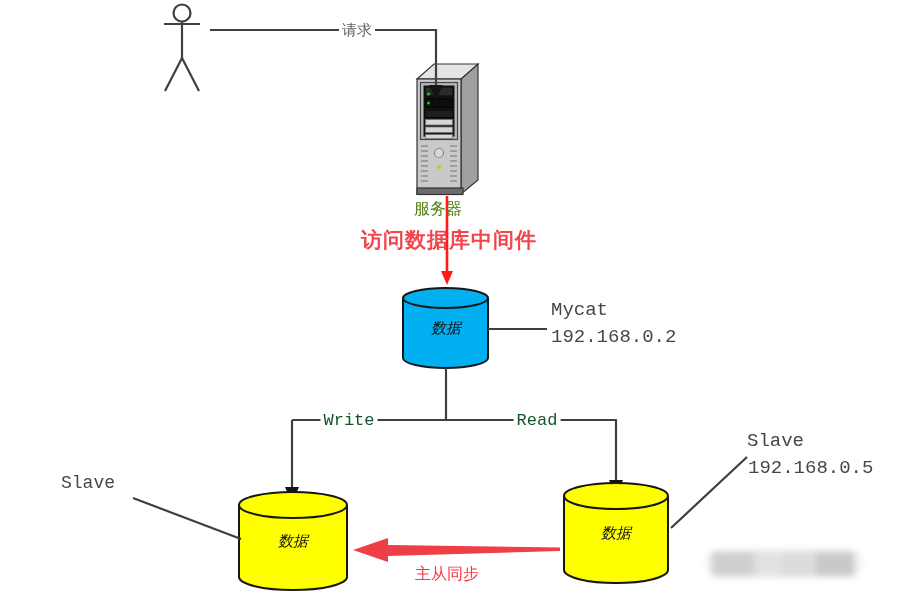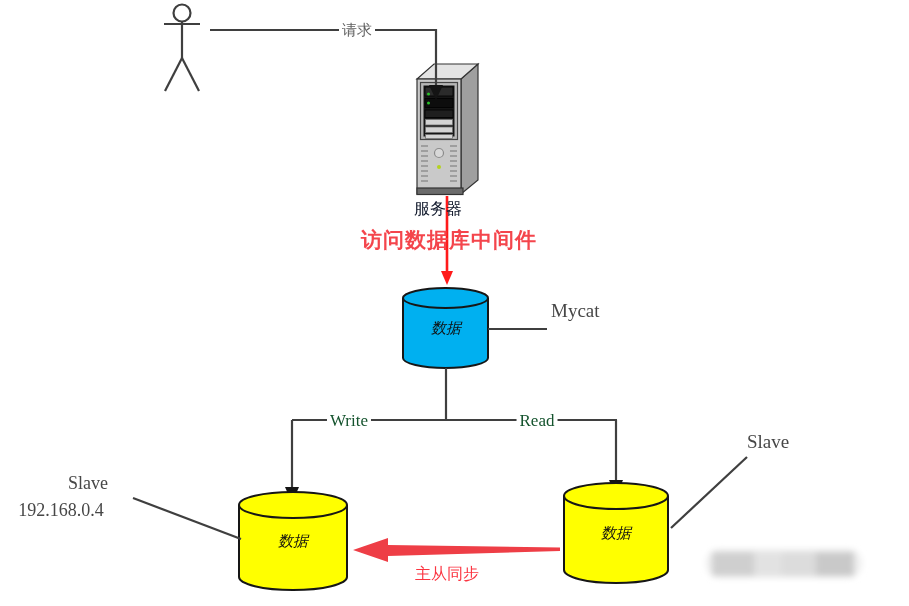--- a/index.html
+++ b/index.html
@@ -7,26 +7,26 @@
     position:relative;
     width:909px;height:606px;
     background:#ffffff;
     font-family:"Liberation Sans","DejaVu Sans",sans-serif;
     overflow:hidden;
     border-radius:30px;
   }
   .canvas svg{position:absolute;left:0;top:0;}
   .lbl{position:absolute;white-space:nowrap;line-height:1.15;}
   .center{transform:translateX(-50%);}
-  .mono{font-family:Liberation Serif, serif;}
+  .mono{font-family:Liberation Mono, monospace;}
   .cjk{font-family:"DejaVu Sans","Liberation Sans",sans-serif;}
   .onblank{background:#ffffff;padding:0 3px;}
   .gray-sm{font-size:15px;color:#5f5f5f;}
   .gray-md{font-size:17px;color:#14532d;}
-  .dark-md{font-size:16px;color:#0f172a;}
+  .dark-md{font-size:16px;color:#4d7c0f;}
   .node-lbl{font-size:15px;color:#101010;font-style:italic;}
   .host-lbl{font-size:19px;color:#474747;}
   .red-note{font-size:21px;font-weight:bold;color:#f4454c;letter-spacing:1px;}
   .red-sm{font-size:16px;color:#fb3440;}
 </style>
 </head>
 <body>
 
 <div class="canvas">
 
@@ -132,26 +132,27 @@
 
   <div class="lbl center onblank gray-sm cjk" style="left:357px;top:22px;">请求</div>
 
   <div class="lbl center dark-md cjk" style="left:438px;top:200px;">服务器</div>
 
   <div class="lbl center red-note cjk" style="left:449px;top:228px;">访问数据库中间件</div>
 
   <div class="lbl center node-lbl cjk" style="left:446px;top:320px;">数据</div>
 
   <div class="lbl host-lbl mono" style="left:551px;top:300px;">Mycat</div>
+  <div class="lbl host-lbl mono" style="left:551px;top:327px;">192.168.0.2</div>
 
   <div class="lbl center onblank gray-md mono" style="left:349px;top:411px;">Write</div>
   <div class="lbl center onblank gray-md mono" style="left:537px;top:411px;">Read</div>
 
   <div class="lbl center host-lbl mono" style="left:88px;top:473px;font-size:18px;">Slave</div>
-  <div class="lbl center host-lbl mono" style="left:61px;top:500px;font-size:18px;">192.168.0.4</div>
   <div class="lbl center node-lbl cjk" style="left:293px;top:533px;">数据</div>
 
   <div class="lbl host-lbl mono" style="left:747px;top:431px;">Slave</div>
+  <div class="lbl host-lbl mono" style="left:748px;top:458px;">192.168.0.5</div>
   <div class="lbl center node-lbl cjk" style="left:616px;top:525px;">数据</div>
 
   <div class="lbl center red-sm cjk" style="left:447px;top:565px;">主从同步</div>
 
 </div>
 
 </body></html>

